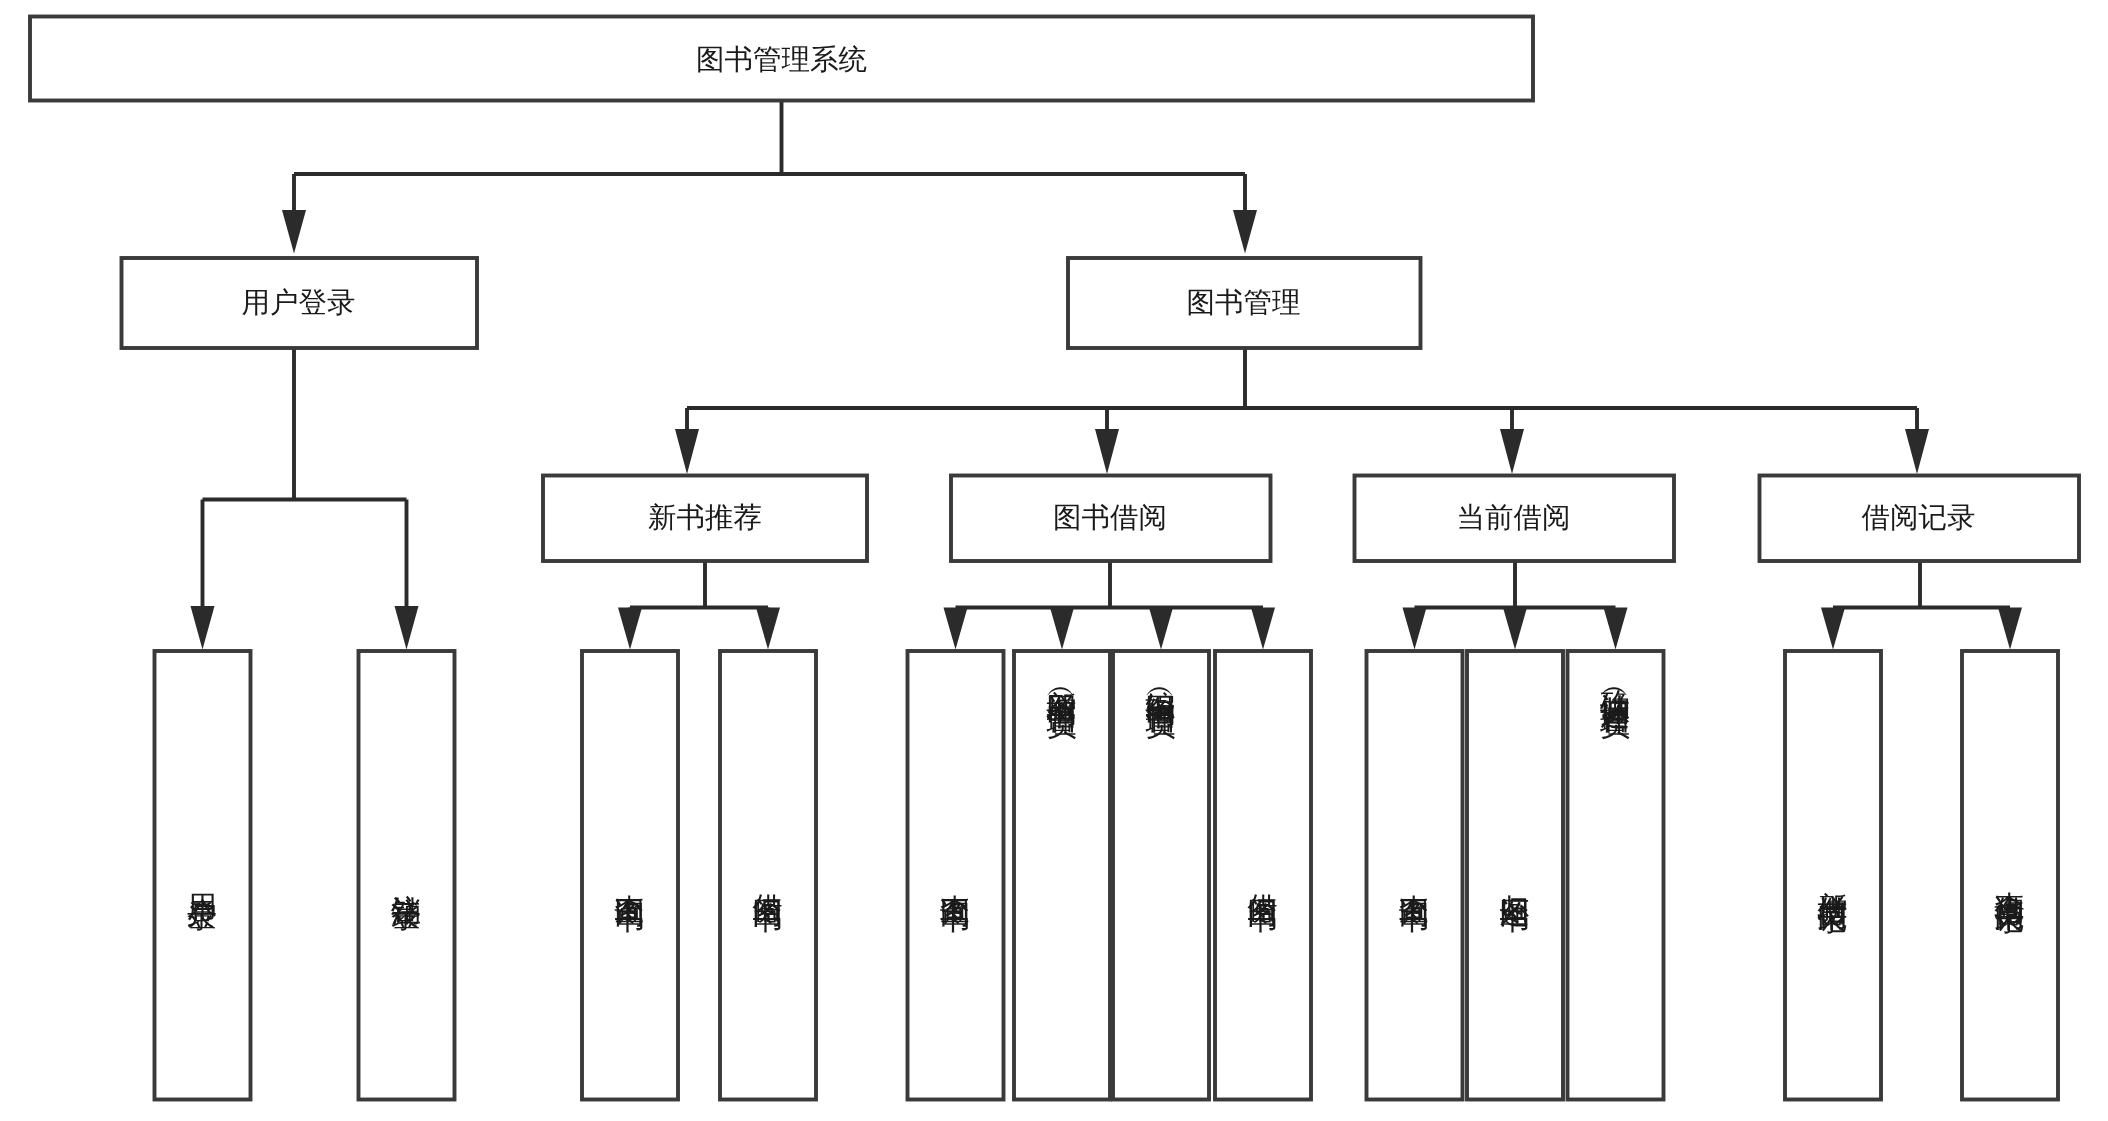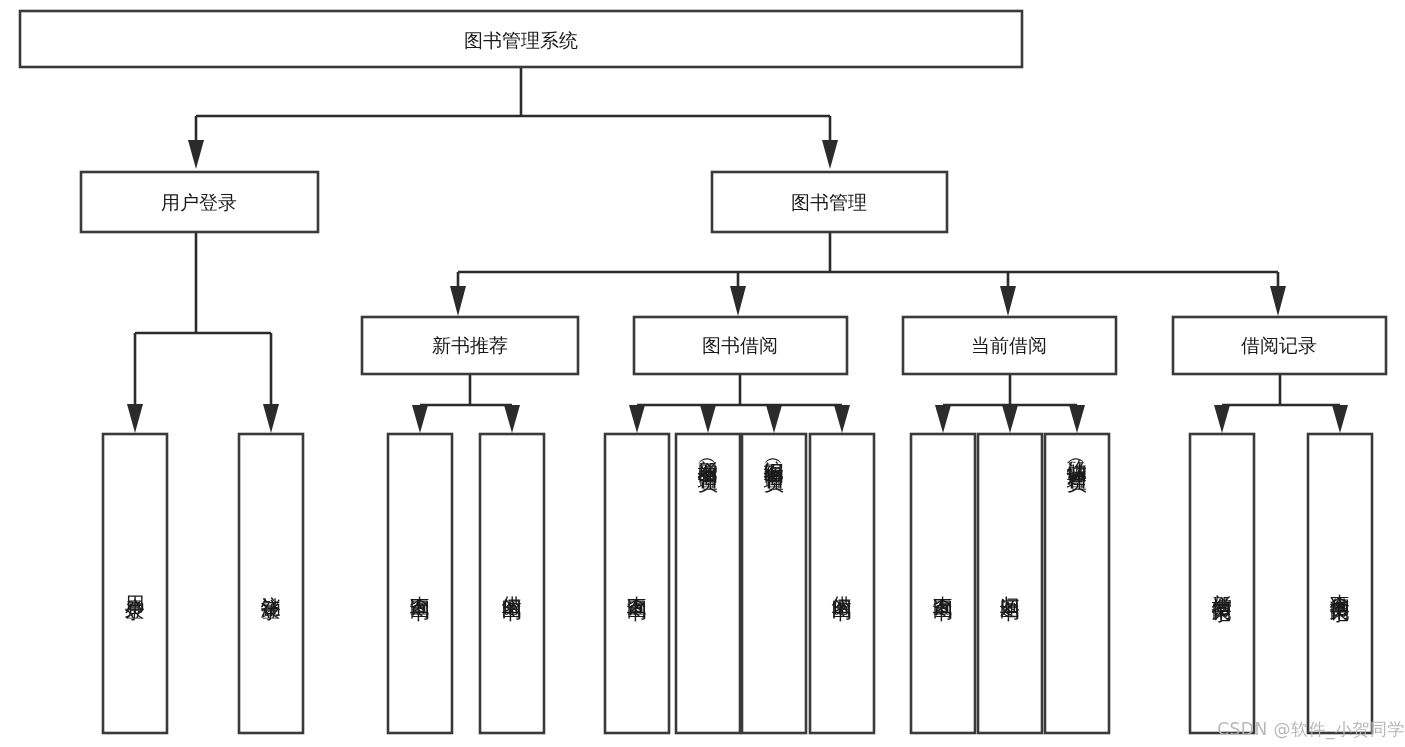--- a/index.html
+++ b/index.html
@@ -259,15 +259,14 @@
   </div>
 
   <div class="vlabel-wrap" style="left:1190px; top:434px; width:64px; height:299px;">
     <span class="vlabel-text">新增借阅记录</span>
   </div>
 
   <div class="vlabel-wrap" style="left:1308px; top:434px; width:64px; height:299px;">
     <span class="vlabel-text">查询借阅记录</span>
   </div>
 
-  <div class="watermark">CSDN @软件_小贺同学</div>
 
 </div>
 
 </body></html>

